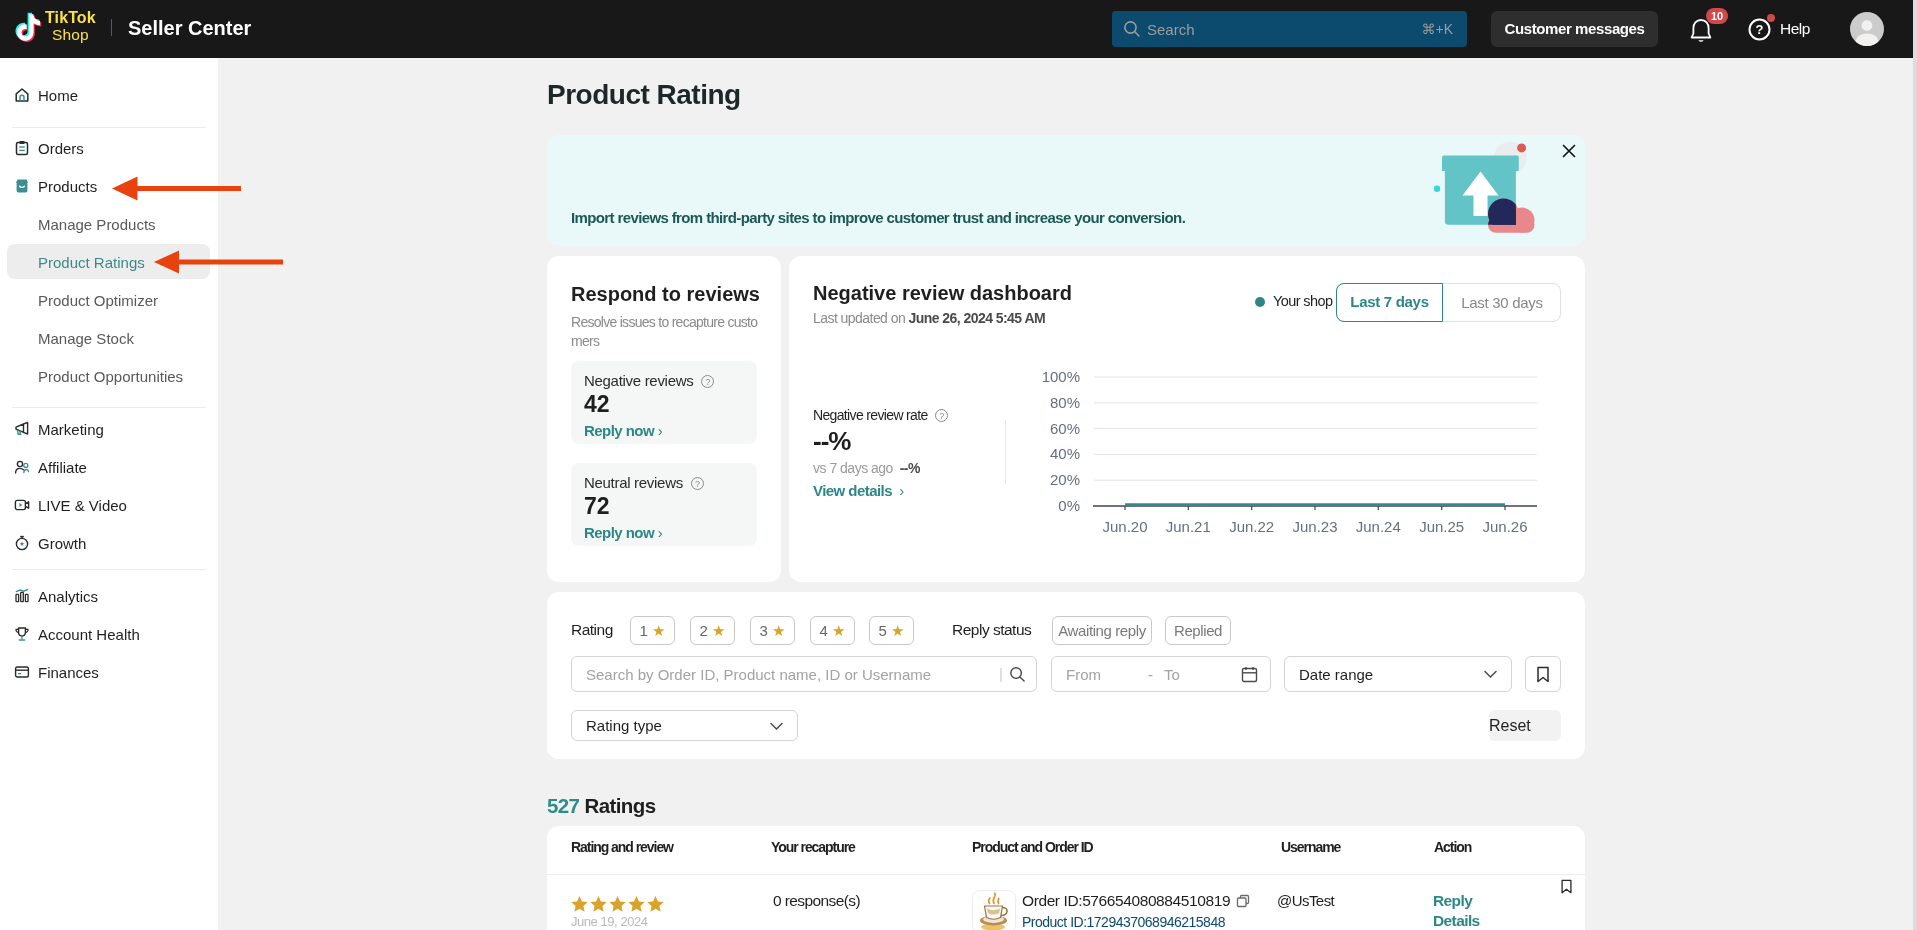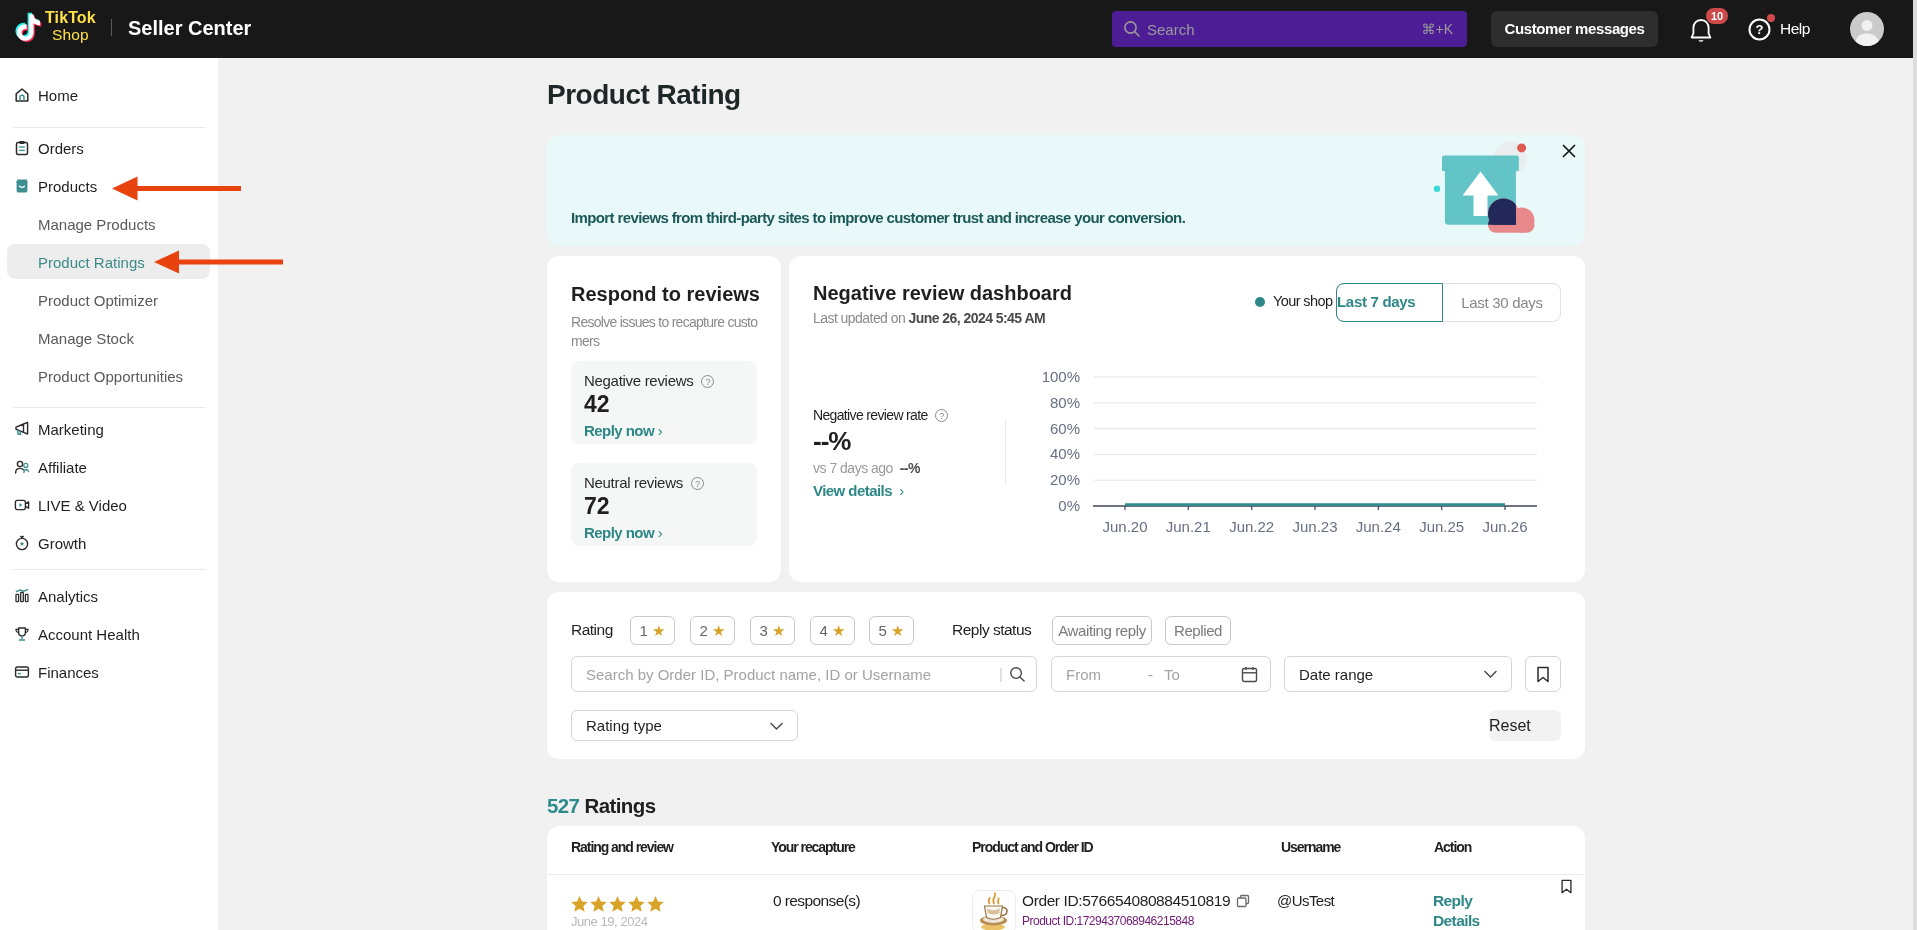--- a/index.html
+++ b/index.html
@@ -12,21 +12,21 @@
 .abs { position:absolute; }
 .card { position:absolute; background:#fff; border-radius:12px; }
 .teal { color:#2E8787; }
 svg { display:block; }
 
 .tt-logo { position:absolute; left:15px; top:12px; }
 .tt-name { position:absolute; left:45px; top:9px; color:#fde047; font-size:16px; font-weight:700; line-height:17px; letter-spacing:0.1px;text-align:center; }
 .tt-name .shop { font-weight:400; font-size:15.5px; }
 .tb-sep { position:absolute; left:111px; top:19px; width:1px; height:17px; background:#5a5a5a; }
 .tb-title { position:absolute; left:128px; top:17px; color:#fff; font-size:20px; font-weight:700; }
-.tb-search { position:absolute; left:1112px; top:11px; width:355px; height:36px; background:#4c1d95; border-radius:4px; color:#9C9C9C; font-size:15px; }
+.tb-search { position:absolute; left:1112px; top:11px; width:355px; height:36px; background:#0c4a6e; border-radius:4px; color:#9C9C9C; font-size:15px; }
 .tb-search .ph { position:absolute; left:35px; top:10px; }
 .tb-search .kbd { position:absolute; right:14px; top:10px; font-size:14px; }
 .tb-msg { position:absolute; left:1491px; top:11px; width:167px; height:36px; background:#2E2E2E; border-radius:6px; color:#fff; font-size:15px; font-weight:700; text-align:center; line-height:36px; letter-spacing:-0.4px; }
 .badge { position:absolute; left:1706px; top:8px; height:16px; background:#CE4A4A; border-radius:8px; color:#fff; font-size:11px; font-weight:700; text-align:center; line-height:16px; padding:0 5px; }
 .help-txt { position:absolute; left:1780px; top:20px; color:#fff; font-size:15.5px; letter-spacing:-0.5px; }
 .avatar { position:absolute; left:1850px; top:12px; width:34px; height:34px; border-radius:50%; background:#CBCBCB; overflow:hidden; }
 
 .nav-item { position:absolute; left:0; width:218px; height:24px; }
 .nav-item .ic { position:absolute; left:14px; top:50%; margin-top:-8px; width:16px; height:16px; }
 .nav-item .tx { position:absolute; left:38px; top:50%; transform:translateY(-50%); font-size:15px; color:#1F1F1F; white-space:nowrap; }
@@ -242,21 +242,21 @@
       <div class="rn">Reply now <span style="font-weight:400">›</span></div>
     </div>
   </div>
 
   <div class="card" id="dash">
     <div style="position:absolute;left:24px;top:26px;font-size:20px;font-weight:700;color:#1F1F1F">Negative review dashboard</div>
     <div style="position:absolute;left:24px;top:54px;font-size:14px;color:#8A8A8A;letter-spacing:-0.55px">Last updated on <span style="color:#4A4A4A;font-weight:700">June 26, 2024 5:45 AM</span></div>
     <div style="position:absolute;left:466px;top:41px;width:10px;height:10px;border-radius:50%;background:#2E8787"></div>
     <div style="position:absolute;left:484px;top:37px;font-size:14.5px;color:#1F1F1F;letter-spacing:-0.6px">Your shop</div>
     <div style="position:absolute;left:547px;top:27px;width:225px;height:39px;border:1px solid #E0E0E0;border-radius:8px"></div>
-    <div style="position:absolute;left:547px;top:27px;width:107px;height:39px;border:1.8px solid #2E8787;border-radius:8px 0 0 8px;color:#2E8787;font-size:15px;font-weight:700;line-height:36px;letter-spacing:-0.3px">Last 7 days</div>
+    <div style="position:absolute;left:547px;top:27px;width:107px;height:39px;border:1.8px solid #2E8787;border-radius:8px 0 0 8px;color:#2E8787;font-size:15px;font-weight:700;text-align:center;line-height:36px;letter-spacing:-0.3px">Last 7 days</div>
     <div style="position:absolute;left:654px;top:27px;width:118px;height:39px;color:#888;font-size:15px;text-align:center;line-height:39px;letter-spacing:-0.3px">Last 30 days</div>
 
     <div style="position:absolute;left:24px;top:151px;font-size:14px;color:#1F1F1F;letter-spacing:-0.65px">Negative review rate <span class="qm">?</span></div>
     <div style="position:absolute;left:24px;top:170px;font-size:26px;font-weight:700;color:#1F1F1F;letter-spacing:-1px">--%</div>
     <div style="position:absolute;left:24px;top:204px;font-size:14px;color:#9A9A9A;letter-spacing:-0.5px">vs 7 days ago &nbsp;<span style="color:#4A4A4A;font-weight:700">--%</span></div>
     <div style="position:absolute;left:24px;top:226px;font-size:15px;font-weight:700;color:#2E8787;letter-spacing:-0.55px">View details &nbsp;<span style="font-weight:400">›</span></div>
     <div style="position:absolute;left:216px;top:164px;width:1px;height:64px;background:#E8E8E8"></div>
 
     <svg style="position:absolute;left:0;top:0" width="796" height="326" viewBox="0 0 796 326">
       <g stroke="#E2E4EC" stroke-width="1">
@@ -377,21 +377,21 @@
         <path d="M14 17.5 Q20.5 21 27 17.5 L26.2 22 Q20.5 25 14.8 22 Z" fill="#C49A60" opacity="0.6"></path>
         <path d="M29 16.5 Q34.5 16.5 34 20.5 Q33.5 24.5 28 24.5" fill="none" stroke="#9A7440" stroke-width="1.6"></path>
         <path d="M16.5 12.5 Q14.8 9.5 16.8 7 M21 12.5 Q19.3 9 21.5 6 Q22.8 4.2 21.8 2.2 M25.5 12.5 Q24.2 10 25.8 7.5" fill="none" stroke="#E0952F" stroke-width="1.7" stroke-linecap="round"></path>
       </svg>
     </div>
     <div style="position:absolute;left:475px;top:66px;font-size:15.5px;color:#1F1F1F;letter-spacing:-0.4px">Order ID:576654080884510819</div>
     <svg style="position:absolute;left:689px;top:68px" width="14" height="14" viewBox="0 0 14 14">
         <rect x="1.5" y="4" width="8.5" height="8.5" rx="1" fill="none" stroke="#6A6A6A" stroke-width="1.3"></rect>
         <path d="M4.5 4 L4.5 2.5 A1 1 0 0 1 5.5 1.5 L11.5 1.5 A1 1 0 0 1 12.5 2.5 L12.5 8.5 A1 1 0 0 1 11.5 9.5 L10 9.5" fill="none" stroke="#6A6A6A" stroke-width="1.3"></path>
       </svg>
-    <div style="position:absolute;left:475px;top:88px;font-size:12px;color:#701a75;letter-spacing:-0.5px">Product ID:1729437068946215848</div>
+    <div style="position:absolute;left:475px;top:88px;font-size:14px;color:#0c4a6e;letter-spacing:-0.5px">Product ID:1729437068946215848</div>
     <div style="position:absolute;left:730px;top:66px;font-size:15px;color:#1F1F1F;letter-spacing:-0.55px">@UsTest</div>
     <div style="position:absolute;left:886px;top:66px;font-size:15.5px;font-weight:700;color:#2E8787;letter-spacing:-0.6px">Reply</div>
     <div style="position:absolute;left:886px;top:86px;font-size:15.5px;font-weight:700;color:#2E8787;letter-spacing:-0.6px">Details</div>
     <svg style="position:absolute;left:1013px;top:53px" width="13" height="15" viewBox="0 0 14 17">
         <path d="M2 1.5 L12 1.5 L12 15.5 L7 11.5 L2 15.5 Z" fill="none" stroke="#2B2B2B" stroke-width="1.5" stroke-linejoin="round"></path>
       </svg>
   </div>
 </div>
 <div id="scrollcol"></div>
 

